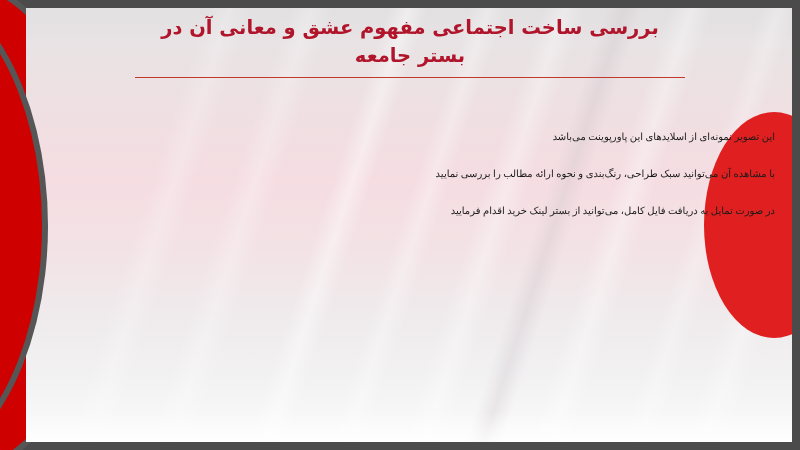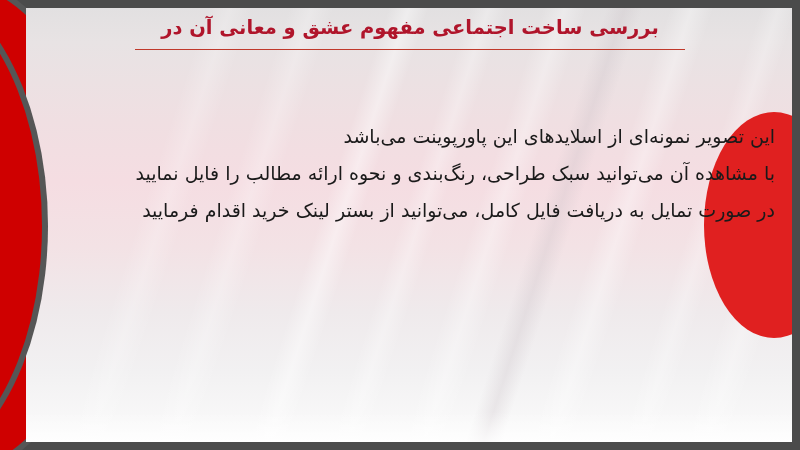--- a/index.html
+++ b/index.html
@@ -129,24 +129,25 @@
   .body-block {
     position:absolute;
     right:25px; top:118px;
     width:730px;
     direction:rtl;
     text-align:right;
     z-index:6;
   }
   .body-line {
     color:#1a1a1a;
-    font-size:19px;
+    font-size:10px;
     line-height:37px;
     white-space:nowrap;
     padding-left:4px;
+    font-family:Liberation Serif, serif;
   }
 
   
   .bottom-sheen {
     position:absolute;
     left:26px; bottom:8px;
     width:766px; height:30px;
     background:linear-gradient(to bottom, rgba(255,255,255,0), rgba(255,255,255,.75));
     z-index:5; pointer-events:none;
   }
@@ -166,22 +167,23 @@
     <div class="right-circle"></div>
   </div>
 
   <div class="curve-mask"></div>
   <div class="curve-mask-inner"></div>
 
   <div class="bottom-sheen"></div>
 
   <div class="title-block">
     <div class="title-line">بررسی ساخت اجتماعی مفهوم عشق و معانی آن در</div>
+    <div class="title-line">بستر جامعه</div>
     <div class="title-rule"></div>
   </div>
 
   <div class="body-block">
     <div class="body-line">این تصویر نمونه‌ای از اسلایدهای این پاورپوینت می‌باشد</div>
-    <div class="body-line">با مشاهده آن می‌توانید سبک طراحی، رنگ‌بندی و نحوه ارائه مطالب را فایل نمایید</div>
+    <div class="body-line">با مشاهده آن می‌توانید سبک طراحی، رنگ‌بندی و نحوه ارائه مطالب را بررسی نمایید</div>
     <div class="body-line">در صورت تمایل به دریافت فایل کامل، می‌توانید از بستر لینک خرید اقدام فرمایید</div>
   </div>
 
 </div>
 
 </body></html>

